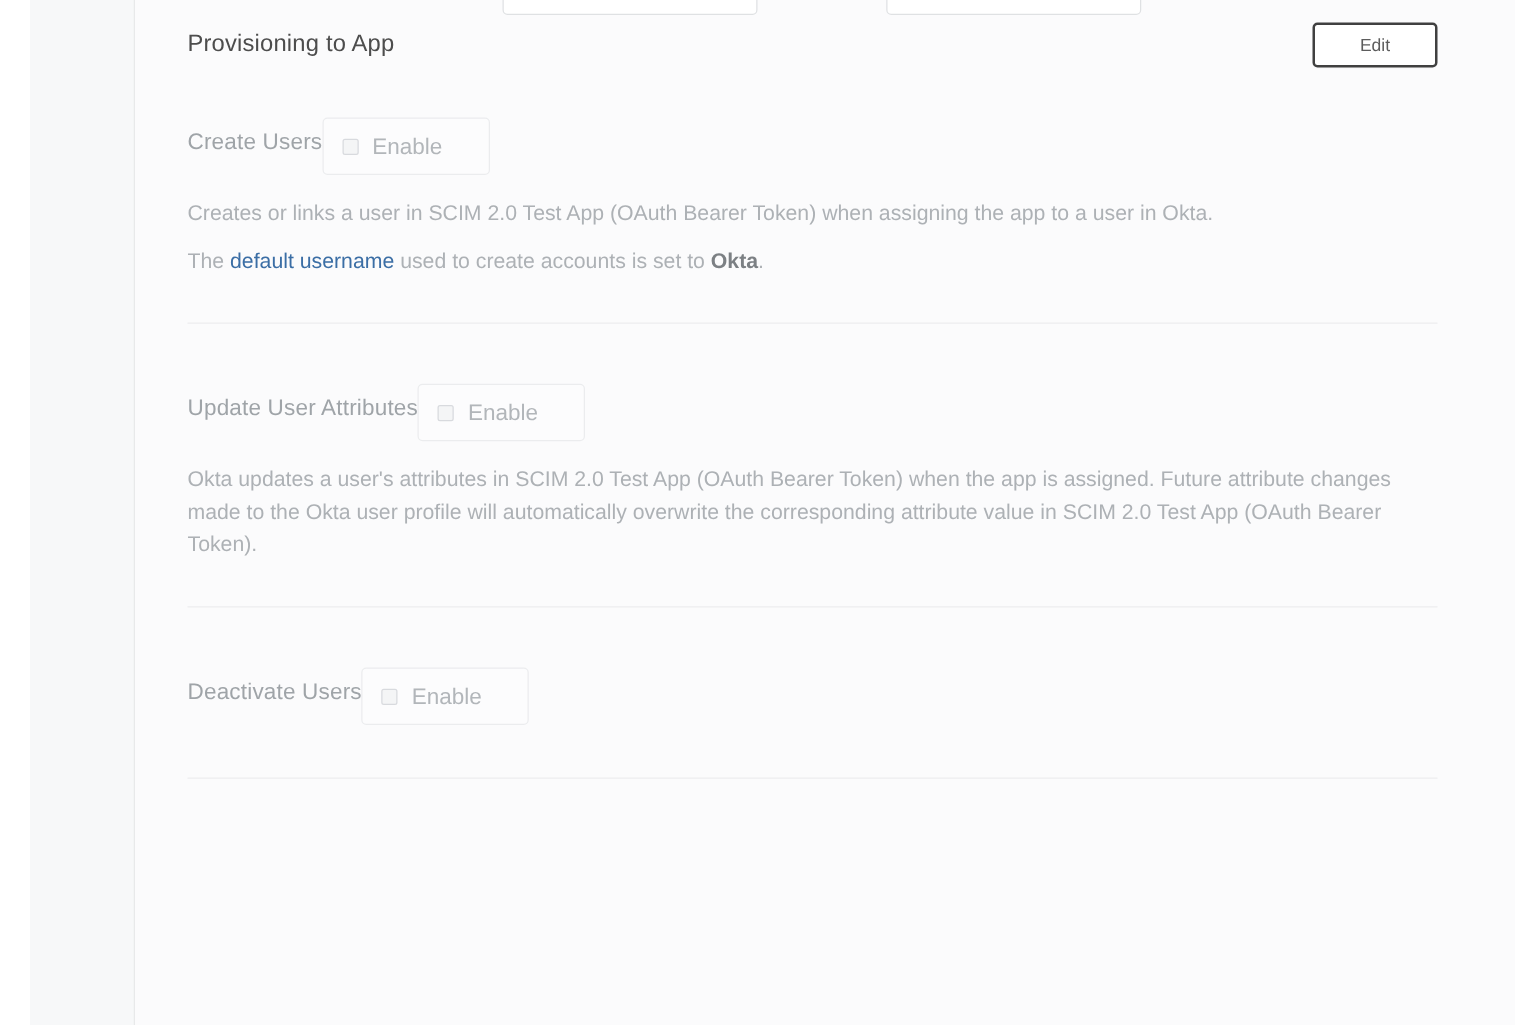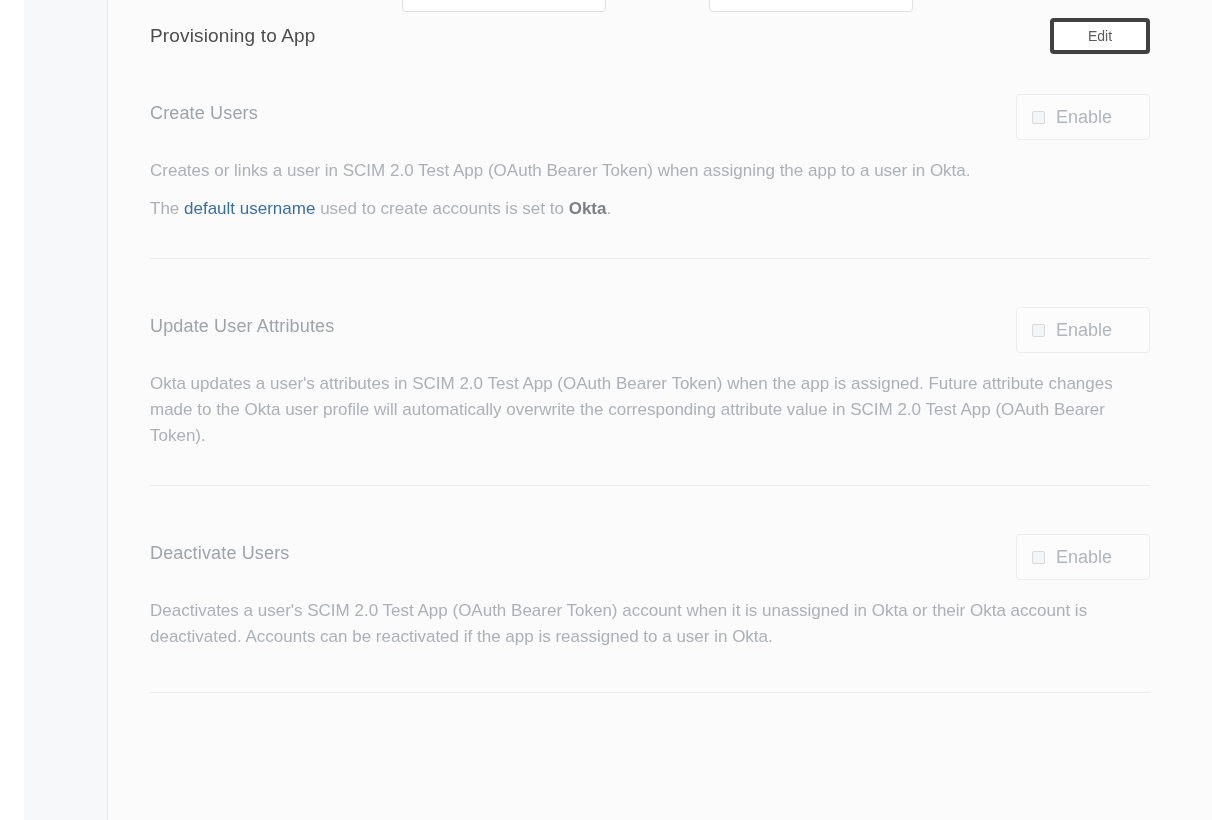--- a/index.html
+++ b/index.html
@@ -83,37 +83,36 @@
     color: #4d4d4d;
     font-weight: 400;
     letter-spacing: 0.15px;
   }
 
   .btn-edit {
     min-width: 100px;
     height: 36px;
     padding: 0 14px;
     background: #ffffff;
-    border: 4px solid #404040;
+    border: 2px solid #404040;
     border-radius: 4px;
     color: #5c5c5c;
     font-size: 14px;
     font-family: "Liberation Sans", sans-serif;
     cursor: pointer;
     box-shadow: 0 1px 0 rgba(0,0,0,0.02);
   }
 
   .block {
     padding-top: 22px;
   }
 
   .block-head {
     display: flex;
     align-items: flex-start;
-    justify-content: space-between;
   }
 
   .block-title {
     font-size: 18px;
     color: #9fa4a8;
     font-weight: 400;
     letter-spacing: 0.15px;
     padding-top: 9px;
   }
 
@@ -215,19 +214,18 @@
 
       <div class="block">
         <div class="spacer-26"></div>
         <div class="block-head">
           <div class="block-title">Deactivate Users</div>
           <div class="enable-box">
             <span class="cb"></span>
             <span class="lbl">Enable</span>
           </div>
         </div>
-        <div class="desc">Deactivates a user's SCIM 2.0 Test App (OAuth Bearer Token) account when it is unassigned in Okta or their Okta account is deactivated. Accounts can be reactivated if the app is reassigned to a user in Okta.</div>
         <div class="divider last"></div>
       </div>
 
     </div>
   </div>
 </div>
 
 </body></html>

